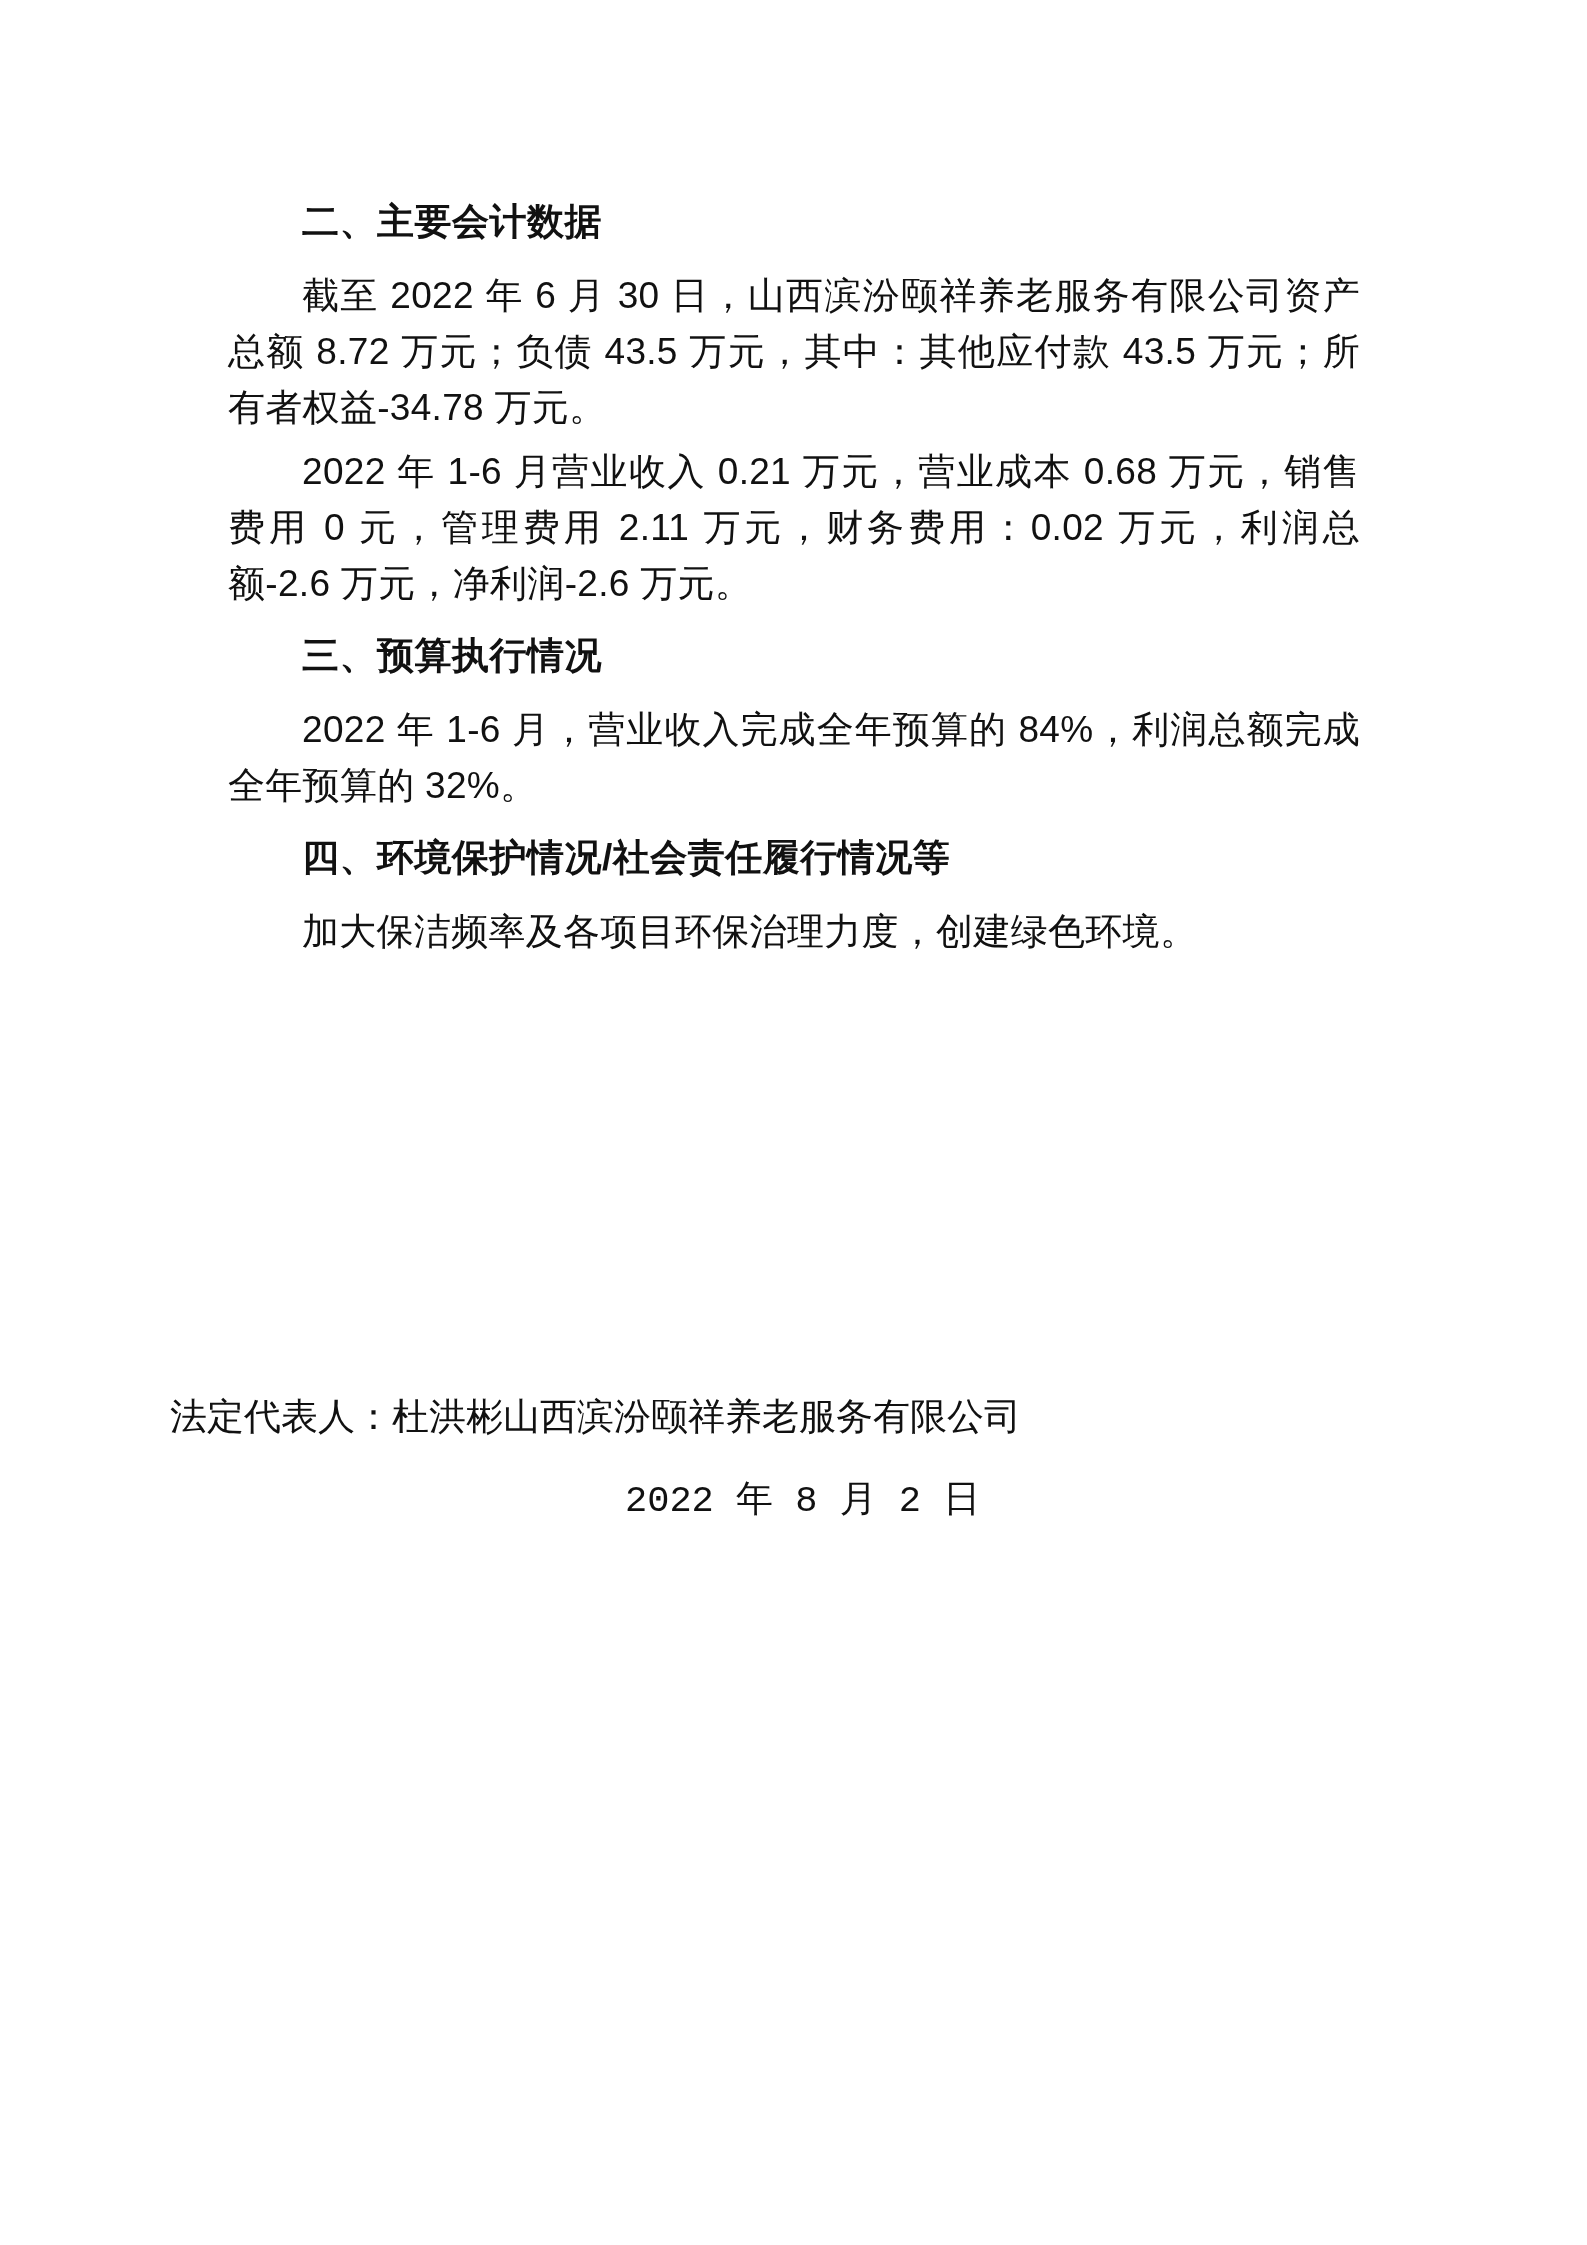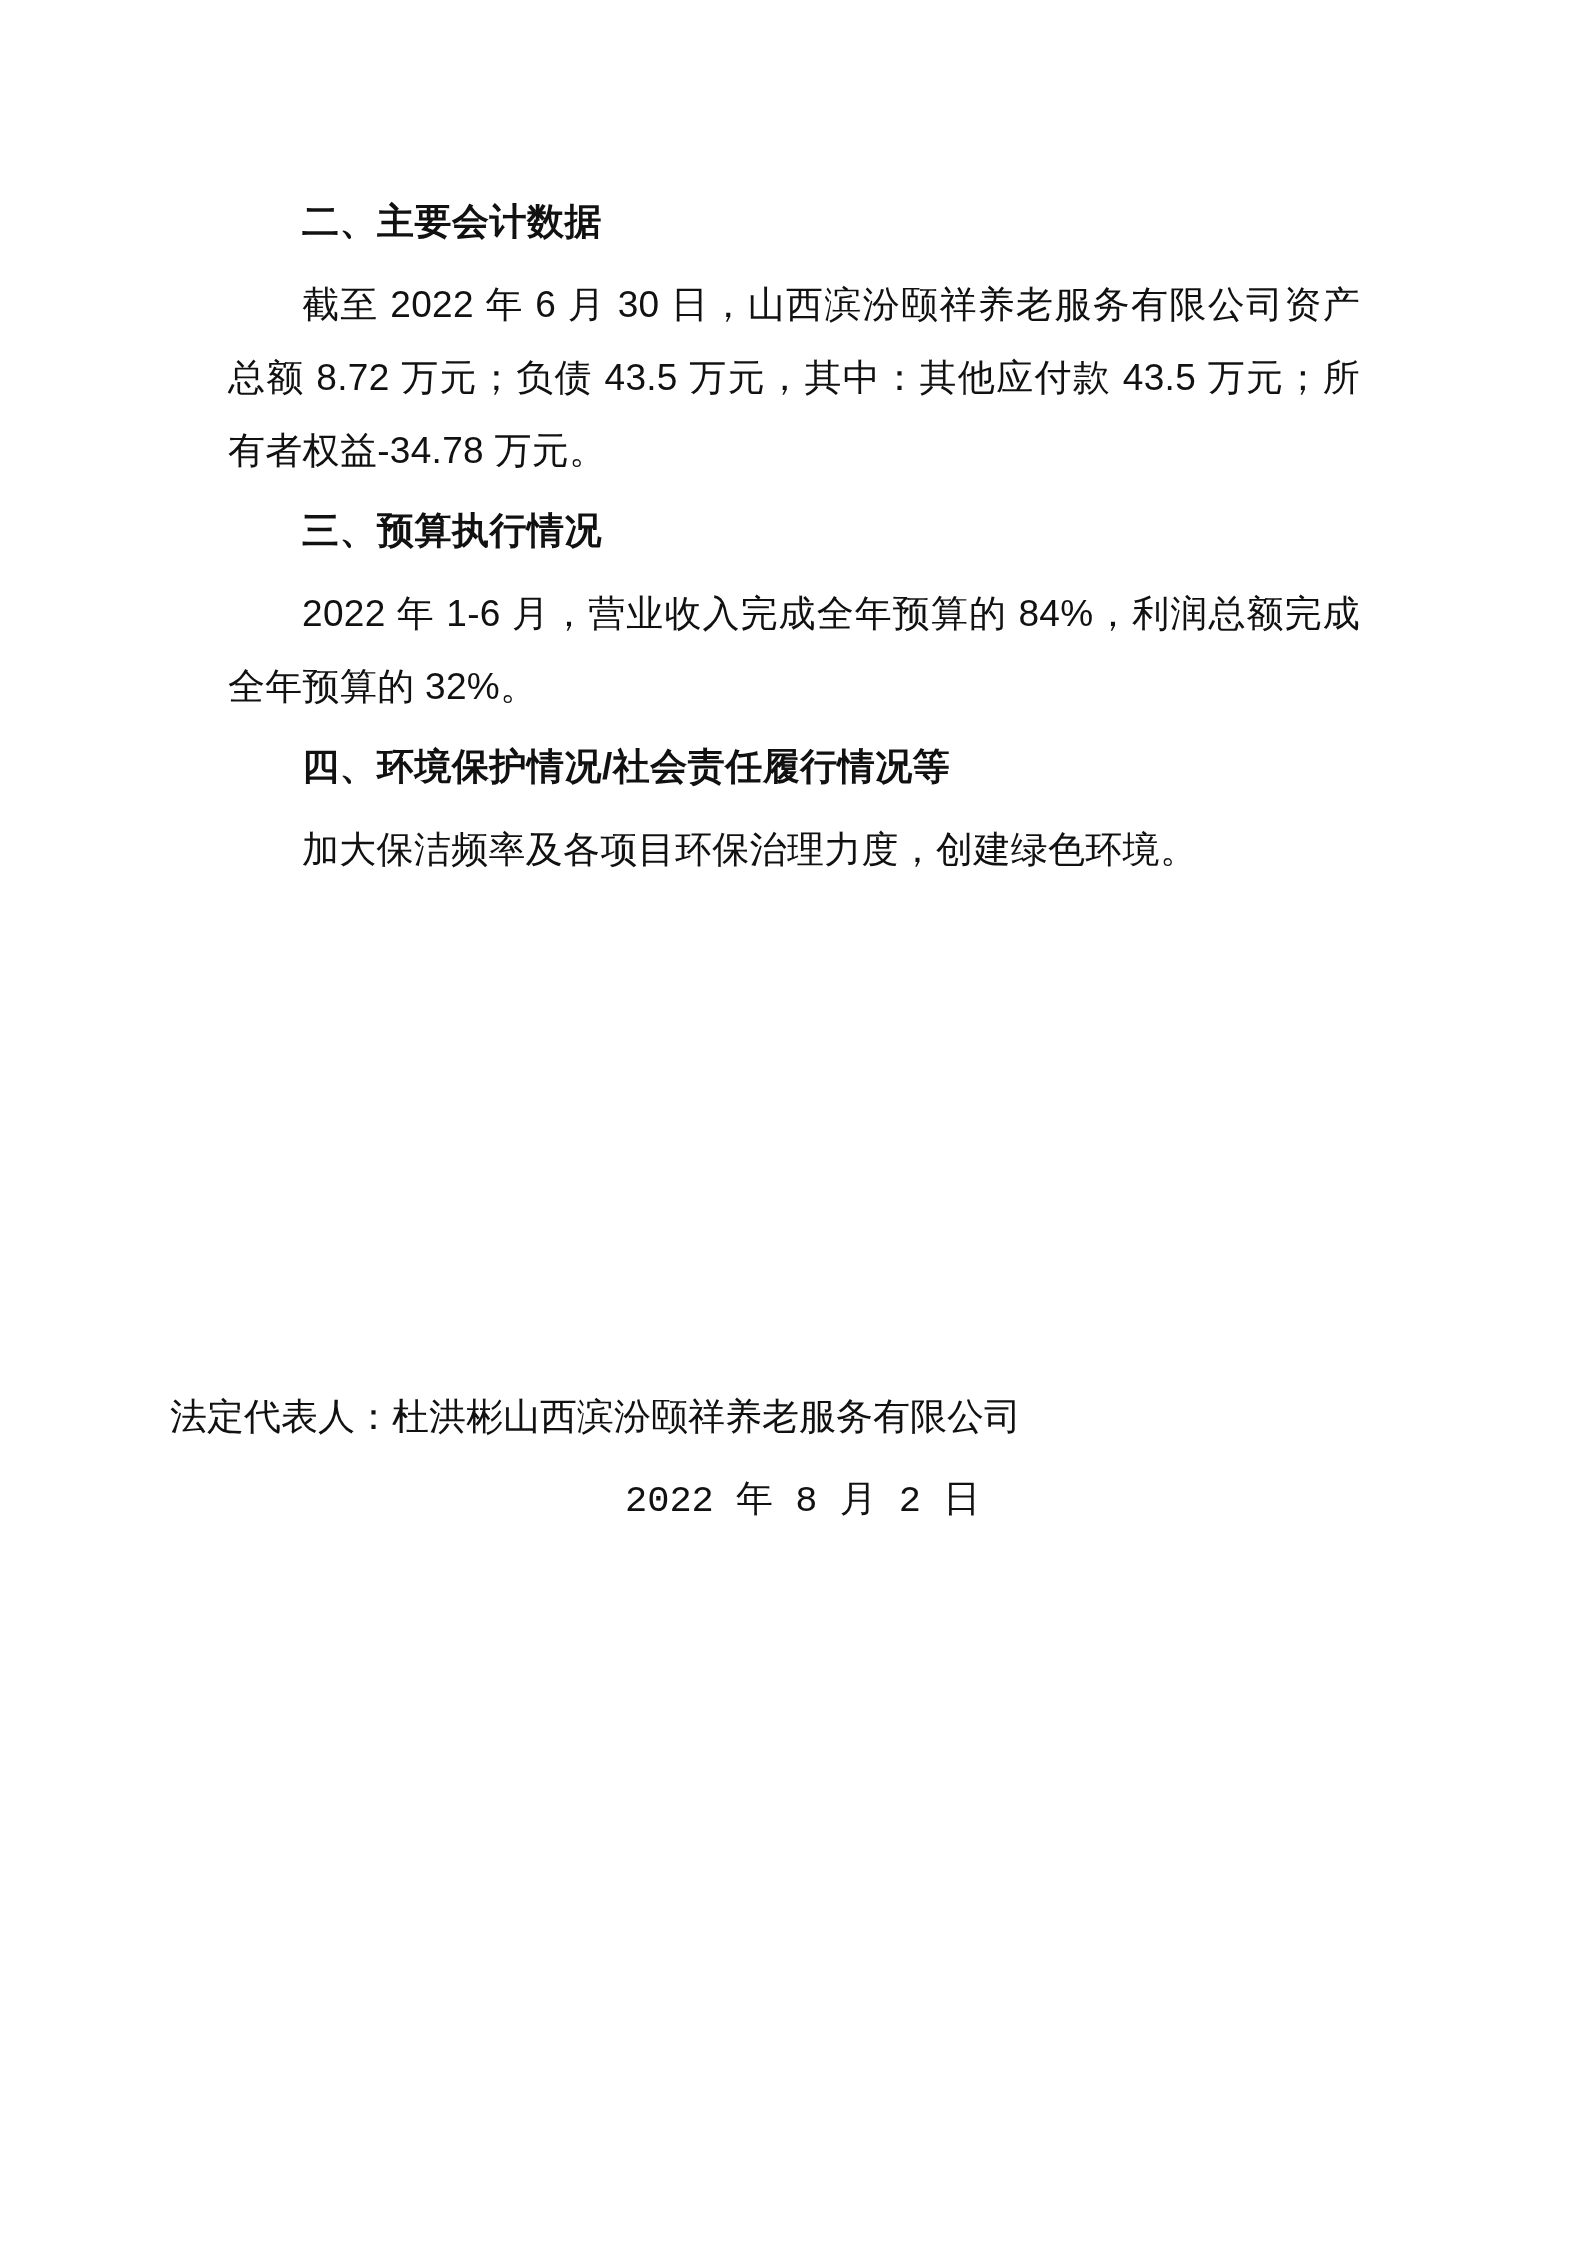--- a/index.html
+++ b/index.html
@@ -30,21 +30,21 @@
     font-size: 37px;
     line-height: 72px;
     letter-spacing: 0.5px;
     text-indent: 74px;
     margin: 0 0 10px 0;
     color: #111111;
   }
   .para {
     font-family: "Liberation Sans", "DejaVu Sans", sans-serif;
     font-size: 37px;
-    line-height: 73px;
+    line-height: 56px;
     letter-spacing: 0.3px;
     text-indent: 74px;
     margin: 0 0 8px 0;
     text-align: justify;
     text-justify: inter-ideograph;
     color: #111111;
   }
   .para.last {
     margin-bottom: 0;
   }
@@ -76,20 +76,21 @@
   }
 </style>
 </head>
 <body>
 
 <div class="page">
   <div class="content">
 
     <h2 class="heading">二、主要会计数据</h2>
     <p class="para">截至 2022 年 6 月 30 日，山西滨汾颐祥养老服务有限公司资产总额 8.72 万元；负债 43.5 万元，其中：其他应付款 43.5 万元；所有者权益-34.78 万元。</p>
+    <p class="para">2022 年 1-6 月营业收入 0.21 万元，营业成本 0.68 万元，销售费用 0 元，管理费用 2.11 万元，财务费用：0.02 万元，利润总额-2.6 万元，净利润-2.6 万元。</p>
 
     <h2 class="heading">三、预算执行情况</h2>
     <p class="para">2022 年 1-6 月，营业收入完成全年预算的 84%，利润总额完成全年预算的 32%。</p>
 
     <h2 class="heading">四、环境保护情况/社会责任履行情况等</h2>
     <p class="para last">加大保洁频率及各项目环保治理力度，创建绿色环境。</p>
 
   </div>
 
   <div class="signature-block">

